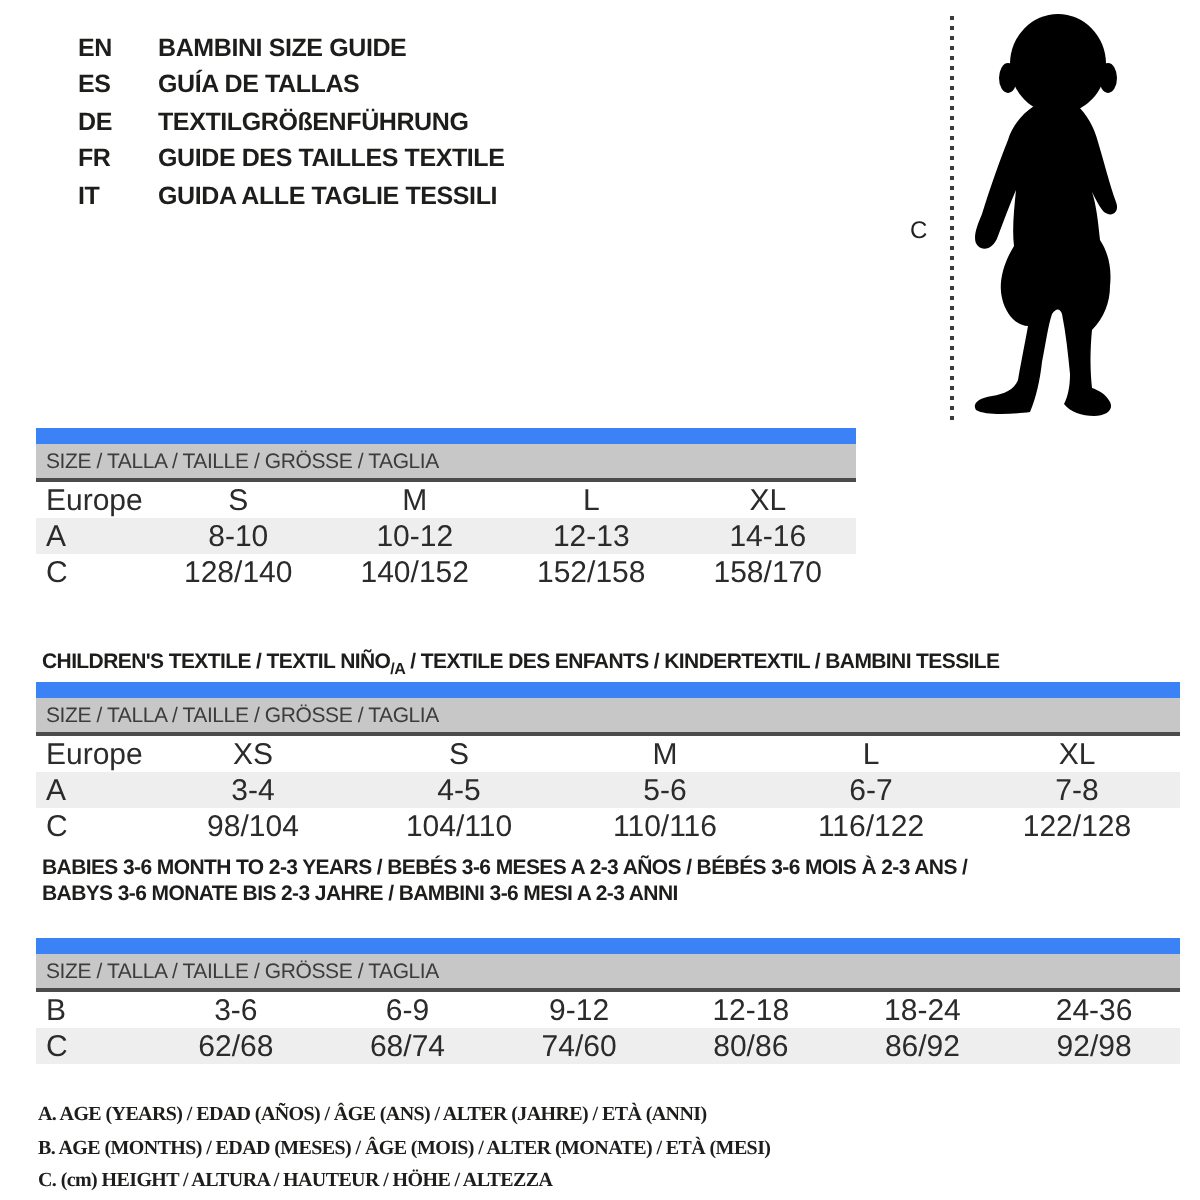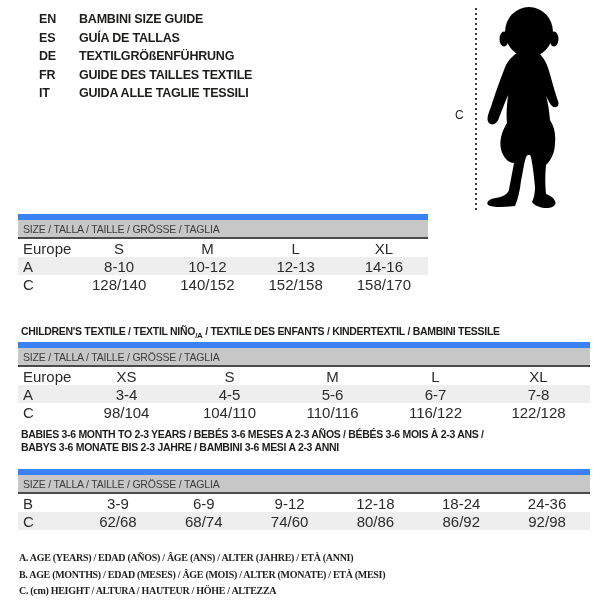--- a/index.html
+++ b/index.html
@@ -2,21 +2,21 @@
 <html><head>
 <meta charset="utf-8">
 <style>
   html,body{margin:0;padding:0;background:#fff;}
   .page{
     position:relative;width:600px;height:600px;background:#ffffff;overflow:hidden;
     font-family:"Liberation Sans","DejaVu Sans",sans-serif;color:#1d1d1b;
   }
   
   .lang-list{position:absolute;top:12px;left:20px;}
-  .lang-row{display:flex;height:18.6px;align-items:flex-start;padding-left:19px;}
+  .lang-row{display:flex;height:18.6px;align-items:flex-end;padding-left:19px;}
   .lang-code{width:40px;font-size:12.5px;font-weight:700;letter-spacing:-0.2px;}
   .lang-title{font-size:12.5px;font-weight:700;letter-spacing:-0.2px;}
   
   .measure-label{position:absolute;left:455px;top:108px;font-size:12px;color:#222;}
   .measure-line{
     position:absolute;left:475px;top:8px;width:2px;height:205px;
     background:repeating-linear-gradient(to bottom,#3a3a3a 0 2px,transparent 2px 5px);
   }
   .baby-svg{position:absolute;left:482px;top:6px;}
   
@@ -25,21 +25,21 @@
   .s2{top:325px;}
   .s3{top:428px;}
   .sec-title{font-size:10.5px;font-weight:700;letter-spacing:-0.3px;line-height:13px;padding-left:3px;white-space:nowrap;}
   .sec-title sub{font-size:8px;}
   .s1 .sec-title{margin-bottom:13px;}
   .s2 .sec-title{margin-bottom:0;}
   .s3 .sec-title{margin-bottom:15px;}
   .w410{width:410px;}
   .w572{width:572px;}
   .size-bar{
-    height:17px;background:#c7c7c7;border-top:6px solid #3b82f6;border-bottom:2px solid #4b4b4b;
+    height:17px;background:#c7c7c7;border-top:8px solid #3b82f6;border-bottom:2px solid #4b4b4b;
     display:flex;align-items:center;padding-left:5px;font-size:10.5px;color:#3c3c3c;letter-spacing:-0.2px;
   }
   .t-row{display:flex;height:18px;align-items:center;font-size:15px;color:#2b2b2b;}
   .t-row.shaded{background:#eeeeee;}
   .t-label{width:52px;padding-left:5px;}
   .t-cell{flex:1;text-align:center;}
   
   .notes{position:absolute;left:19px;top:550px;font-family:Liberation Serif, serif;}
   .note-line{font-size:10px;font-weight:700;letter-spacing:-0.3px;line-height:16.5px;white-space:nowrap;}
 </style>
@@ -152,21 +152,21 @@
 
   <div class="section s3 w572">
     <div class="sec-title">
       <div>BABIES 3-6 MONTH TO 2-3 YEARS / BEBÉS 3-6 MESES A 2-3 AÑOS / BÉBÉS 3-6 MOIS À 2-3 ANS /</div>
       <div>BABYS 3-6 MONATE BIS 2-3 JAHRE / BAMBINI 3-6 MESI A 2-3 ANNI</div>
     </div>
     <div>
       <div class="size-bar">SIZE / TALLA / TAILLE / GRÖSSE / TAGLIA</div>
       <div class="t-row">
         <div class="t-label">B</div>
-        <div class="t-cell">3-9</div>
+        <div class="t-cell">3-6</div>
         <div class="t-cell">6-9</div>
         <div class="t-cell">9-12</div>
         <div class="t-cell">12-18</div>
         <div class="t-cell">18-24</div>
         <div class="t-cell">24-36</div>
       </div>
       <div class="t-row shaded">
         <div class="t-label">C</div>
         <div class="t-cell">62/68</div>
         <div class="t-cell">68/74</div>

